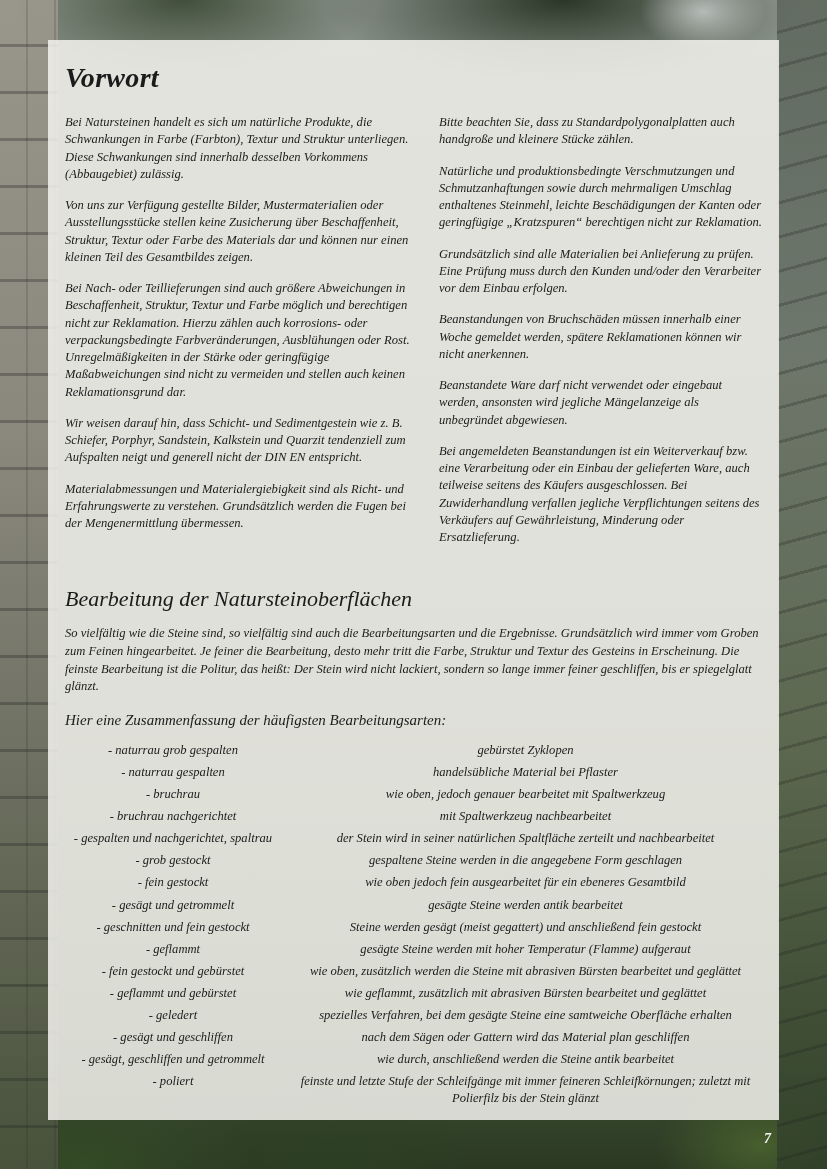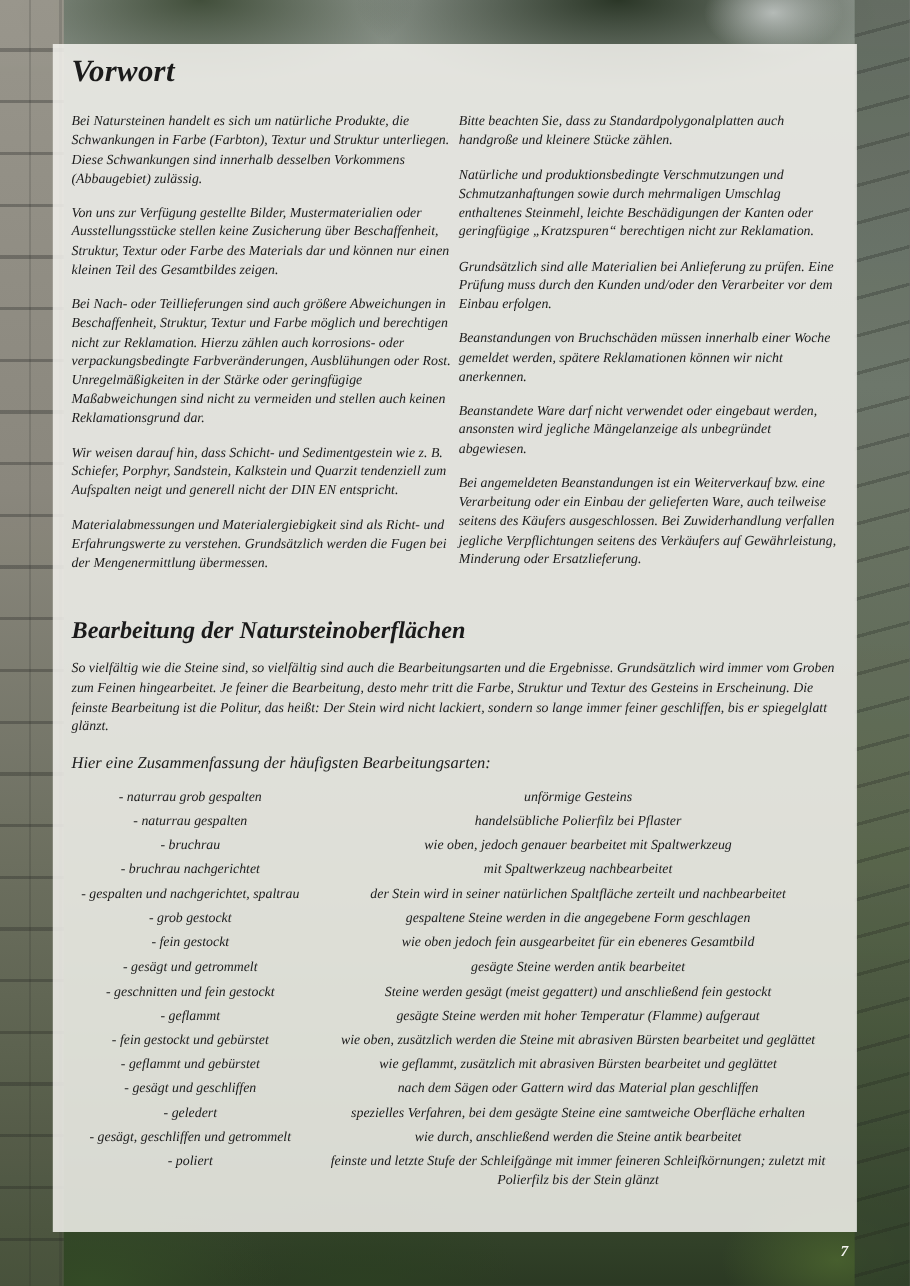--- a/index.html
+++ b/index.html
@@ -37,41 +37,41 @@
     background:
       repeating-linear-gradient(165deg, rgba(0,0,0,0) 0 30px, rgba(30,32,28,.3) 30px 33px),
       linear-gradient(180deg,#5d665b 0%,#6d766a 30%,#5a664d 65%,#31402a 100%);
     opacity:.85;
   }
   
   .panel{
     position:absolute;
     left:48px;top:40px;right:48px;bottom:49px;
     background:rgba(243,242,238,.86);
-    padding:10px 17px 20px 17px;
+    padding:22px 17px 20px 17px;
     box-sizing:border-box;
   }
   h1.vorwort-title{
     margin:0 0 20px 0;
     font-size:28px;
     font-weight:bold;
     letter-spacing:.3px;
   }
-  .cols{display:flex;}
+  .cols{display:flex;gap:22px;}
   .col-left{width:352px;flex:none;}
   .col-right{flex:1;}
   .col-left p,.col-right p{
     margin:0 0 14px 0;
     font-size:12.6px;
     line-height:1.37;
   }
   h2.section-title{
     margin:26px 0 13px 0;
     font-size:22px;
-    font-weight:bold;
+    font-weight:normal;
   }
   p.section-intro{
     margin:0 0 16px 0;
     font-size:12.6px;
     line-height:1.4;
   }
   p.list-intro{
     margin:0 0 13px 0;
     font-size:15px;
   }
@@ -129,25 +129,25 @@
 
     <h2 class="section-title">Bearbeitung der Natursteinoberflächen</h2>
 
     <p class="section-intro">So vielfältig wie die Steine sind, so vielfältig sind auch die Bearbeitungsarten und die Ergebnisse. Grundsätzlich wird immer vom Groben zum Feinen hingearbeitet. Je feiner die Bearbeitung, desto mehr tritt die Farbe, Struktur und Textur des Gesteins in Erscheinung. Die feinste Bearbeitung ist die Politur, das heißt: Der Stein wird nicht lackiert, sondern so lange immer feiner geschliffen, bis er spiegelglatt glänzt.</p>
 
     <p class="list-intro">Hier eine Zusammenfassung der häufigsten Bearbeitungsarten:</p>
 
     <div class="deflist">
       <div class="row">
         <div class="term">- naturrau grob gespalten</div>
-        <div class="desc">unförmige Gesteins</div>
+        <div class="desc">gebürstet Zyklopen</div>
       </div>
       <div class="row">
         <div class="term">- naturrau gespalten</div>
-        <div class="desc">handelsübliche Polierfilz bei Pflaster</div>
+        <div class="desc">handelsübliche Material bei Pflaster</div>
       </div>
       <div class="row">
         <div class="term">- bruchrau</div>
         <div class="desc">wie oben, jedoch genauer bearbeitet mit Spaltwerkzeug</div>
       </div>
       <div class="row">
         <div class="term">- bruchrau nachgerichtet</div>
         <div class="desc">mit Spaltwerkzeug nachbearbeitet</div>
       </div>
       <div class="row">
@@ -176,28 +176,28 @@
       </div>
       <div class="row">
         <div class="term">- fein gestockt und gebürstet</div>
         <div class="desc">wie oben, zusätzlich werden die Steine mit abrasiven Bürsten bearbeitet und geglättet</div>
       </div>
       <div class="row">
         <div class="term">- geflammt und gebürstet</div>
         <div class="desc">wie geflammt, zusätzlich mit abrasiven Bürsten bearbeitet und geglättet</div>
       </div>
       <div class="row">
+        <div class="term">- geledert</div>
+        <div class="desc">spezielles Verfahren, bei dem gesägte Steine eine samtweiche Oberfläche erhalten</div>
+      </div>
+      <div class="row">
         <div class="term">- gesägt und geschliffen</div>
         <div class="desc">nach dem Sägen oder Gattern wird das Material plan geschliffen</div>
       </div>
       <div class="row">
-        <div class="term">- geledert</div>
-        <div class="desc">spezielles Verfahren, bei dem gesägte Steine eine samtweiche Oberfläche erhalten</div>
-      </div>
-      <div class="row">
         <div class="term">- gesägt, geschliffen und getrommelt</div>
         <div class="desc">wie durch, anschließend werden die Steine antik bearbeitet</div>
       </div>
       <div class="row">
         <div class="term">- poliert</div>
         <div class="desc">feinste und letzte Stufe der Schleifgänge mit immer feineren Schleifkörnungen; zuletzt mit Polierfilz bis der Stein glänzt</div>
       </div>
     </div>
 
   </div>

